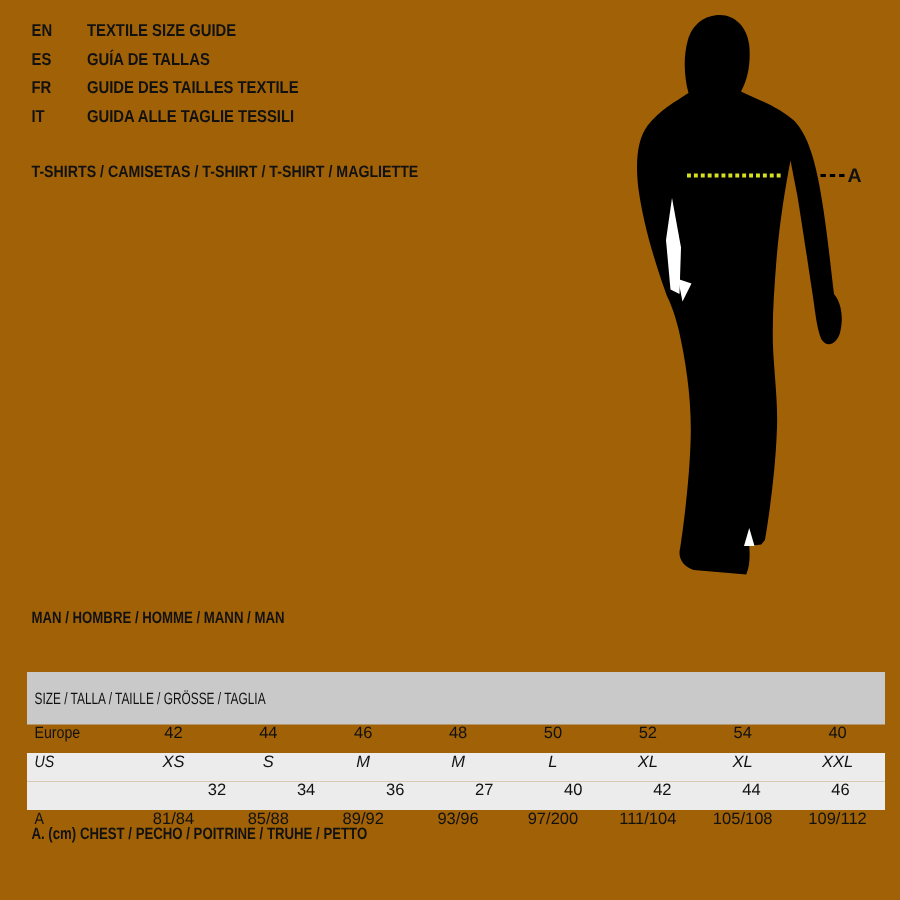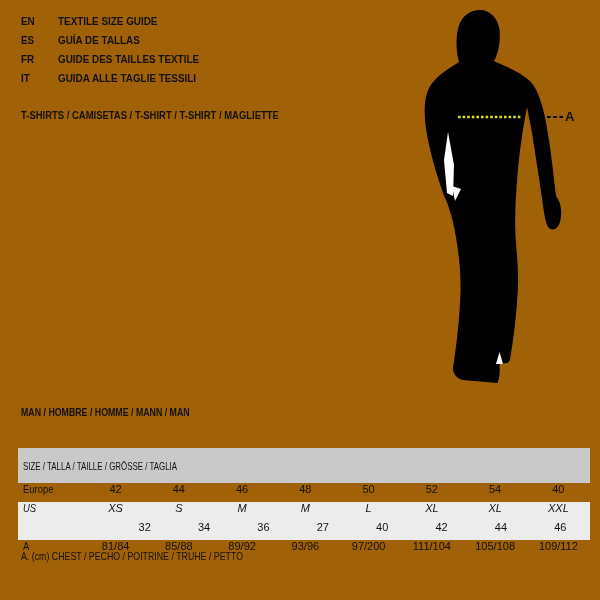--- a/index.html
+++ b/index.html
@@ -41,21 +41,21 @@
   .size-table { position: absolute; left: 18px; top: 448px; width: 572px; font-size: 11px; }
   .t-header {
     height: 35px; display: flex; align-items: center;
     padding-left: 5px; box-sizing: border-box; font-size: 11px;
   }
   .t-row { height: 19px; display: flex; align-items: flex-start; }
   .t-label { width: 66px; padding-left: 5px; box-sizing: border-box; }
   .t-cell { flex: 1 1 0; text-align: center; }
 
   
-  .footnote { position: absolute; left: 21px; top: 549px; font-weight: normal; font-size: 11px; line-height: 14px; }
+  .footnote { position: absolute; left: 21px; top: 549px; font-weight: bold; font-size: 11px; line-height: 14px; }
 </style>
 </head>
 <body>
 
 <div class="page">
 
   <div class="lang-list">
     <div class="lang-row">
       <span class="lang-code"><span class="cx86">EN</span></span>
       <span class="lang-label"><span class="cx86">TEXTILE SIZE GUIDE</span></span>

